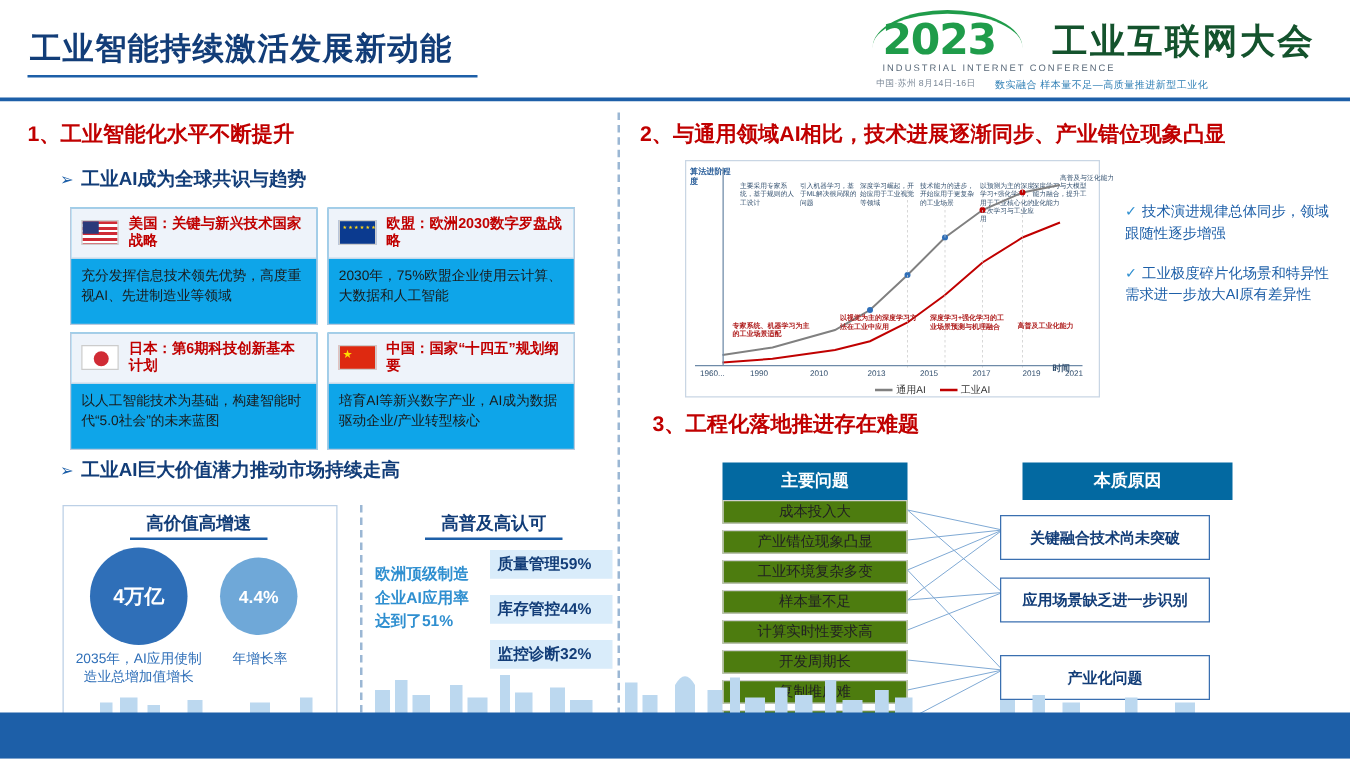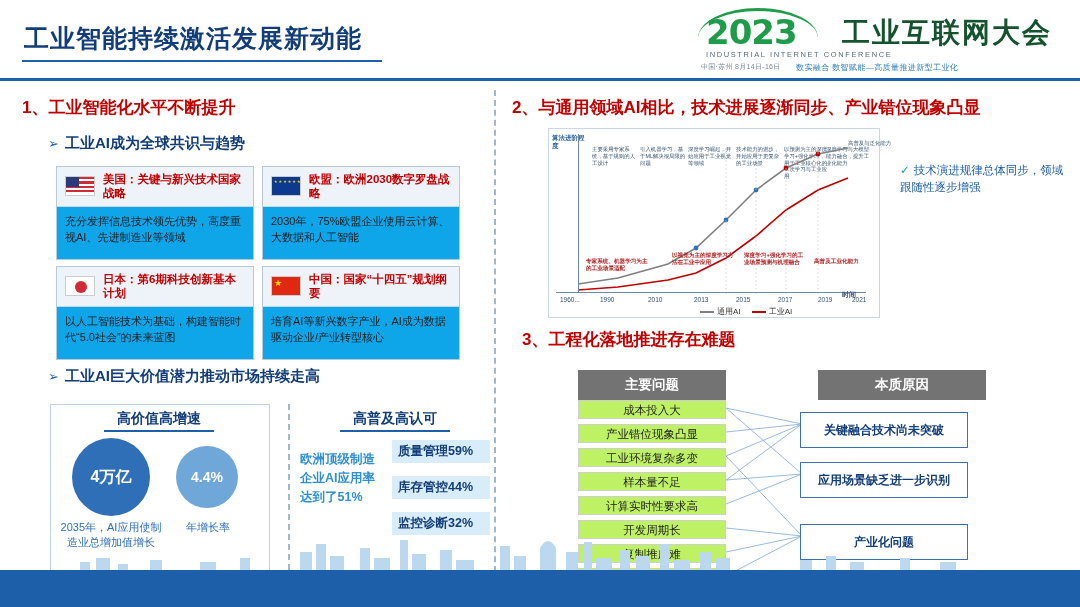--- a/index.html
+++ b/index.html
@@ -135,29 +135,29 @@
   .legend .g{background:#808080;}
   .legend .r{background:#c00000;}
   .curve{position:absolute;left:548px;top:128px;width:330px;height:188px;}
 
   .right-notes{position:absolute;left:900px;top:162px;width:168px;font-size:11.5px;color:#1d5fa8;line-height:1.5;}
   .right-notes .ck{color:#2f8fd0;margin-right:4px;}
   .note-blk{margin-bottom:14px;}
 
   
   .hdr-blue{
-    position:absolute;background:#737373;color:#fff;font-size:13.5px;font-weight:bold;
+    position:absolute;background:#0369a1;color:#fff;font-size:13.5px;font-weight:bold;
     text-align:center;padding:6px 0;box-sizing:border-box;
   }
   .hdr-main{left:578px;top:370px;width:148px;}
   .hdr-cause{left:818px;top:370px;width:168px;}
 
   .prob{
     position:absolute;left:578px;width:148px;height:19px;
-    background:#bef264;color:#222;font-size:11.5px;text-align:center;
+    background:#4d7c0f;color:#222;font-size:11.5px;text-align:center;
     line-height:19px;box-sizing:border-box;border:1px solid #cfcfcf;
   }
 
   .cause{
     position:absolute;left:800px;width:168px;
     border:1px solid #3a6fb0;background:#fff;color:#123d78;
     font-size:12px;font-weight:bold;text-align:center;
     padding:9px 6px;box-sizing:border-box;line-height:1.35;
   }
   .c1{top:412px;}
@@ -179,21 +179,21 @@
   <div class="header-rule"></div>
   <div class="slide-title">工业智能持续激活发展新动能</div>
   <div class="title-underline"></div>
 
   <div class="logo-wrap">
     <div class="logo-arc"></div>
     <div class="logo-2023">2023</div>
     <div class="logo-cn">工业互联网大会</div>
     <div class="logo-en">INDUSTRIAL INTERNET CONFERENCE</div>
     <div class="logo-date">中国·苏州   8月14日-16日</div>
-    <div class="logo-sub">数实融合  数智赋能—高质量推进新型工业化</div>
+    <div class="logo-sub">数实融合  样本量不足—高质量推进新型工业化</div>
   </div>
 
   <div class="vdivider"></div>
 
   <div class="sec-h sec1">1、工业智能化水平不断提升</div>
 
   <div class="bullet-row b1">
     <span class="arrow">➢</span><span>工业AI成为全球共识与趋势</span>
   </div>
 
@@ -298,20 +298,21 @@
   <div class="chart-xlabel">时间</div>
 
   <div class="legend">
     <span><i class="g"></i><span>通用AI</span></span>
     &nbsp;&nbsp;&nbsp;
     <span><i class="r"></i><span>工业AI</span></span>
   </div>
 
   <div class="right-notes">
     <div class="note-blk"><span class="ck">✓</span><span>技术演进规律总体同步，领域跟随性逐步增强</span></div>
+    <div class="note-blk"><span class="ck">✓</span><span>工业极度碎片化场景和特异性需求进一步放大AI原有差异性</span></div>
   </div>
 
   <div class="sec-h sec3">3、工程化落地推进存在难题</div>
 
   <div class="hdr-blue hdr-main">主要问题</div>
   <div class="hdr-blue hdr-cause">本质原因</div>
 
   <div class="prob" style="top:400px;">成本投入大</div>
   <div class="prob" style="top:424px;">产业错位现象凸显</div>
   <div class="prob" style="top:448px;">工业环境复杂多变</div>

